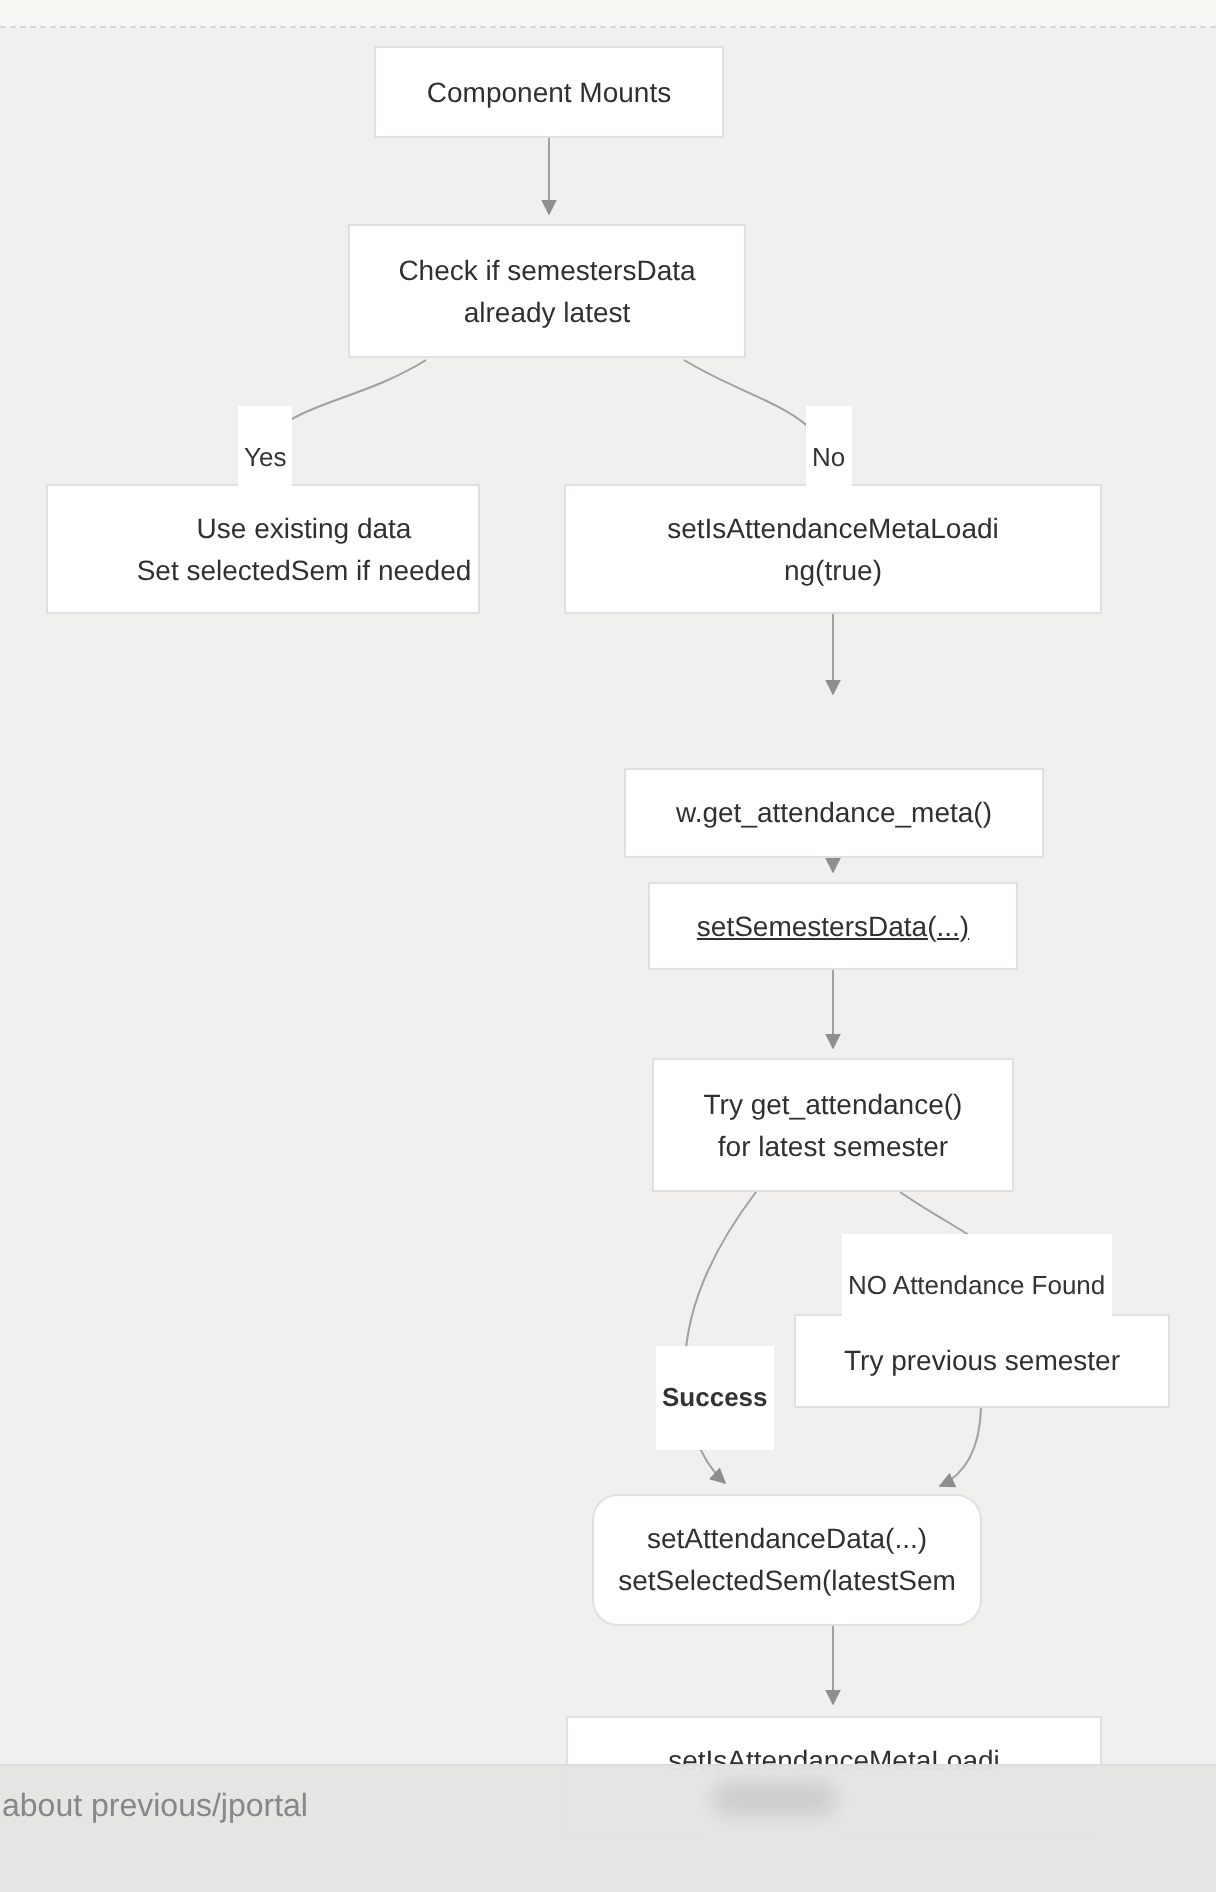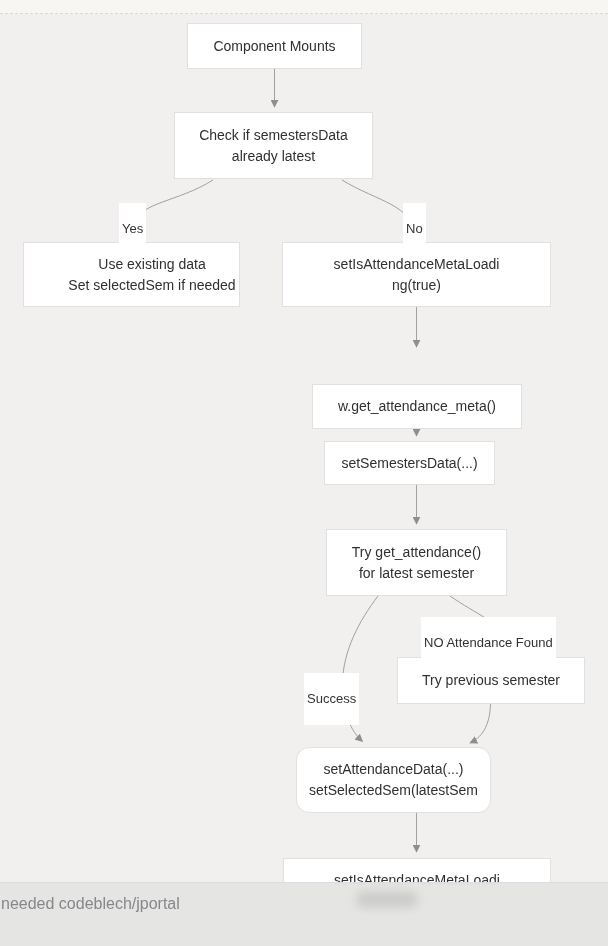--- a/index.html
+++ b/index.html
@@ -123,21 +123,21 @@
 
   <div class="node" style="left:282px; top:242px; width:269px; height:65px;">
     <span>setIsAttendanceMetaLoadi</span>
     <span>ng(true)</span>
   </div>
 
   <div class="node" style="left:312px; top:352px; width:210px; height:45px;margin-top:32px;">
     <span>w.get_attendance_meta()</span>
   </div>
 
-  <div class="node" style="left:324px; top:441px; width:171px; height:44px;">
+  <div class="node" style="left:324px; top:441px; width:185px; height:44px;text-decoration:underline;">
     <span>setSemestersData(...)</span>
   </div>
 
   <div class="node" style="left:397px; top:657px; width:188px; height:47px;">
     <span>Try previous semester</span>
   </div>
 
   <div class="node" style="left:326px; top:529px; width:181px; height:67px;">
     <span>Try get_attendance()</span>
     <span>for latest semester</span>
@@ -149,22 +149,22 @@
   </div>
 
   <div class="node" style="left:283px; top:858px; width:268px; height:62px; justify-content:flex-start; padding-top:11px;">
     <span>setIsAttendanceMetaLoadi</span>
   </div>
 
   <div class="edge-label" style="left:119px; top:203px;">Yes</div>
 
   <div class="edge-label" style="left:403px; top:203px;">No</div>
 
-  <div class="edge-label" style="left:304px; top:673px;">Success</div>
+  <div class="edge-label" style="left:328px; top:673px;font-weight:bold;">Success</div>
 
   <div class="edge-label" style="left:421px; top:617px;">NO Attendance Found</div>
 
   <div class="status-bar">
     <div class="blur-blob"></div>
-    <div class="status-text">needed codeblech/jportal</div>
+    <div class="status-text">about previous/jportal</div>
   </div>
 
 </div>
 
 </body></html>

